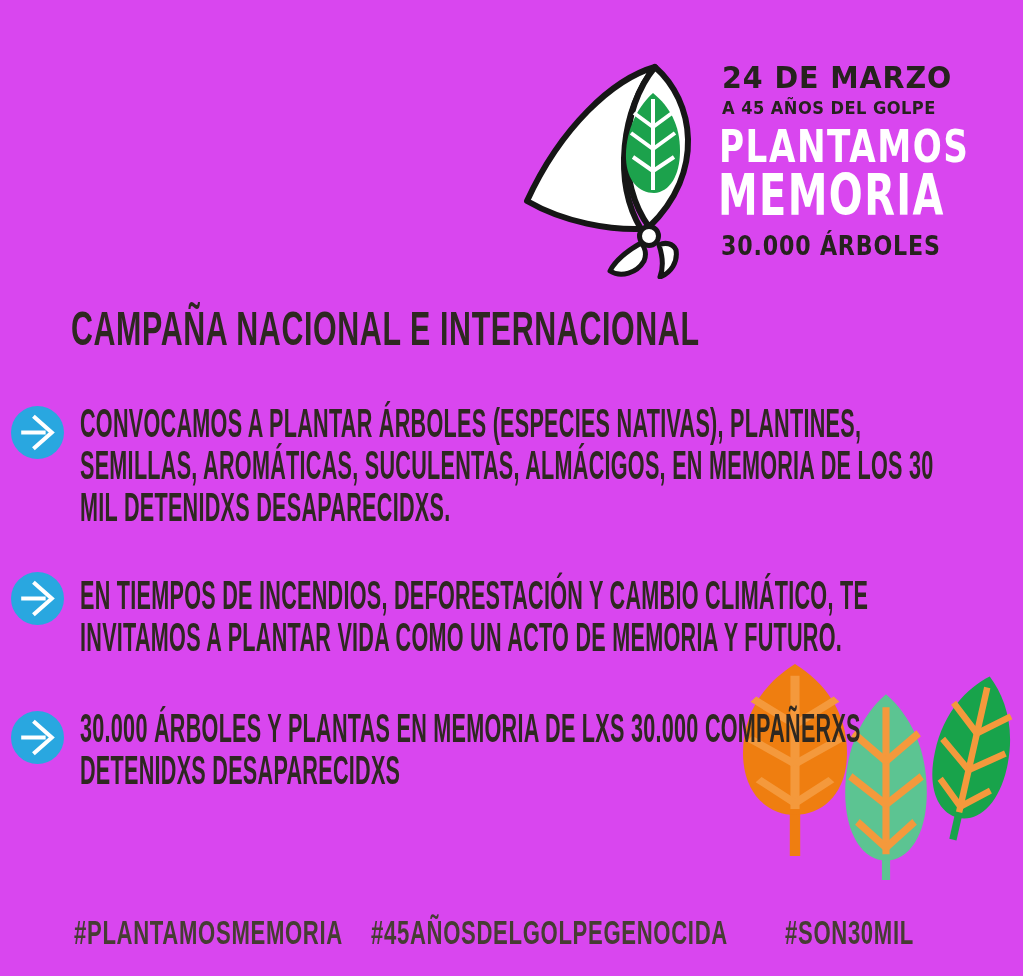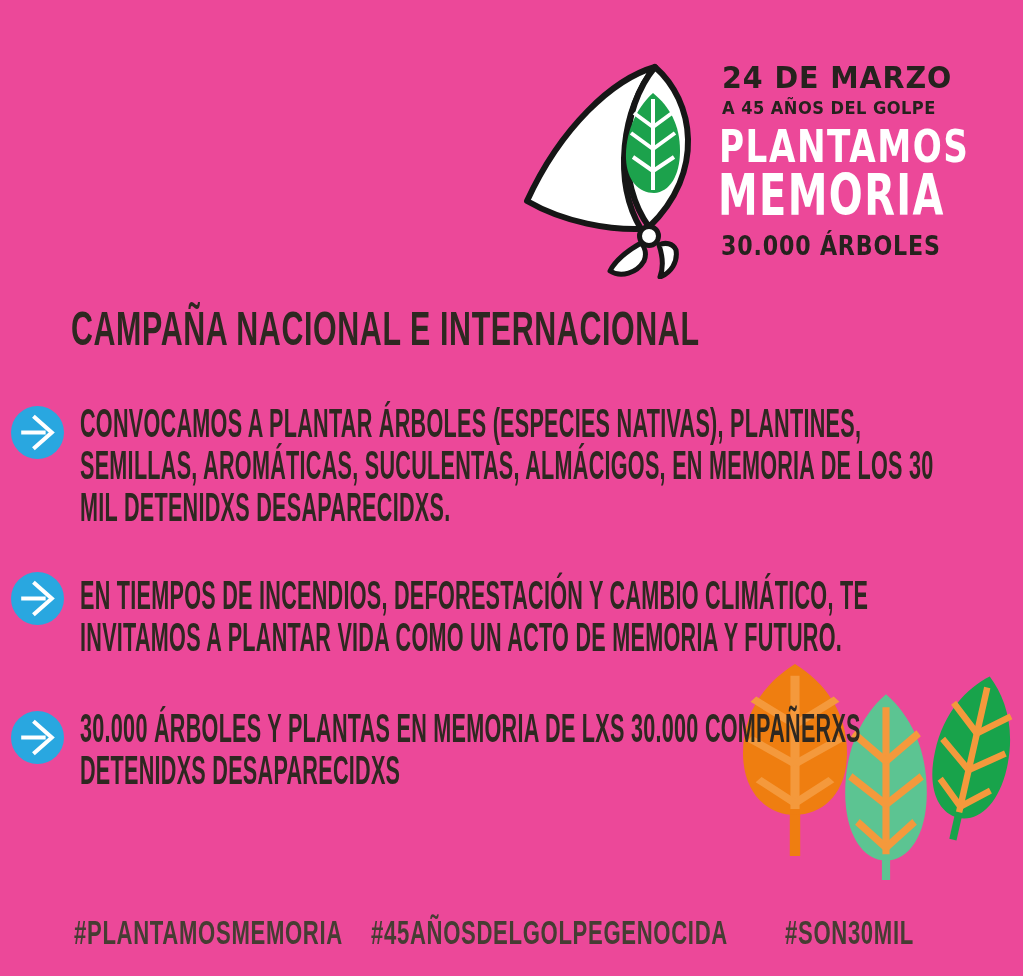--- a/index.html
+++ b/index.html
@@ -1,20 +1,20 @@
 <!DOCTYPE html>
 <html><head>
 <meta charset="utf-8">
 <style>
   html,body { margin:0; padding:0; }
   .poster {
     position: relative;
     width: 1023px;
     height: 976px;
-    background: #ec4899;
+    background: #d946ef;
     overflow: hidden;
     font-family: "Liberation Sans", sans-serif;
   }
   .abs { position: absolute; }
 
   
   .logo-date {
     left: 722px; top: 62px;
     font-family: "DejaVu Sans", sans-serif;
     font-weight: 700; font-size: 31px; line-height: 1;

